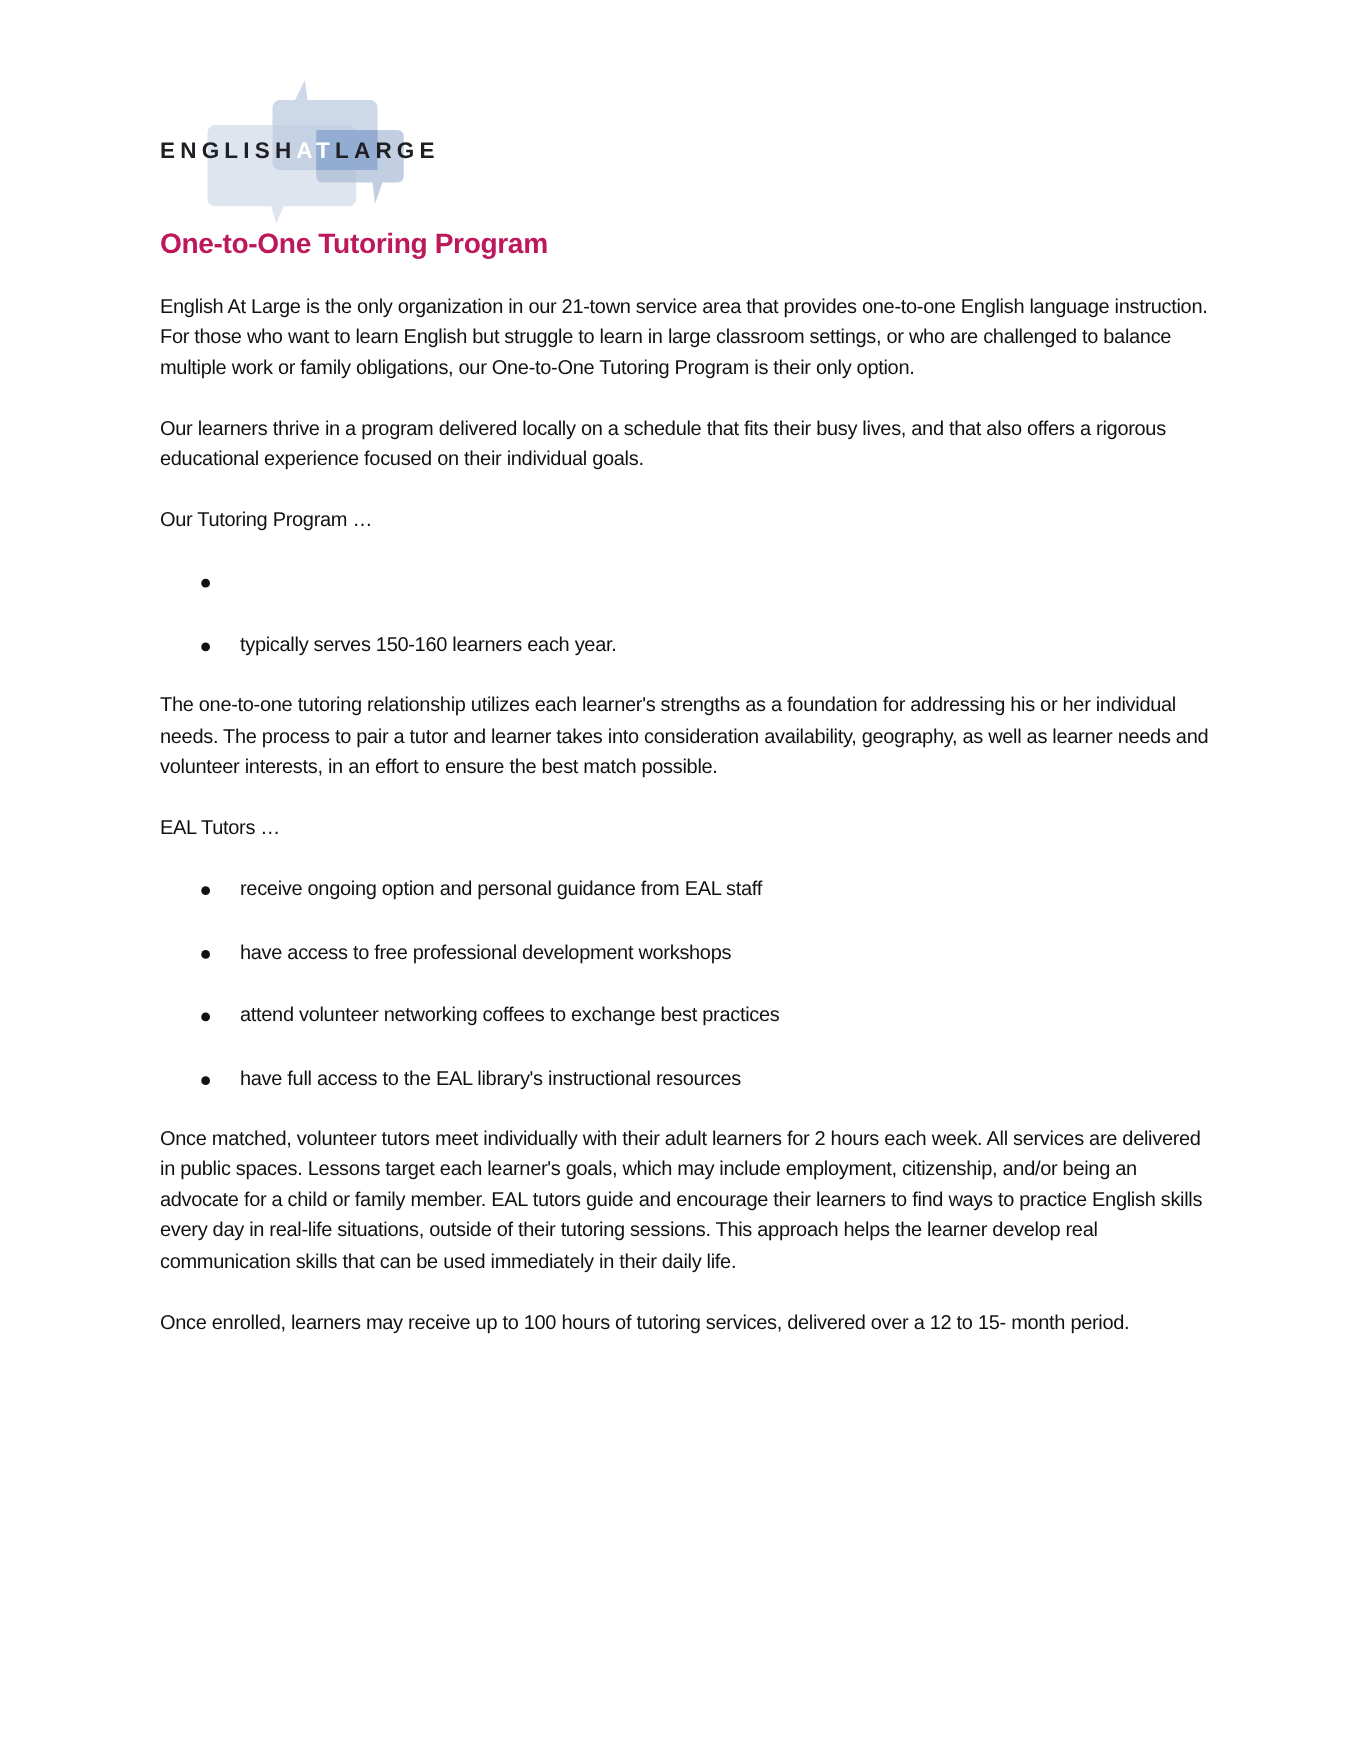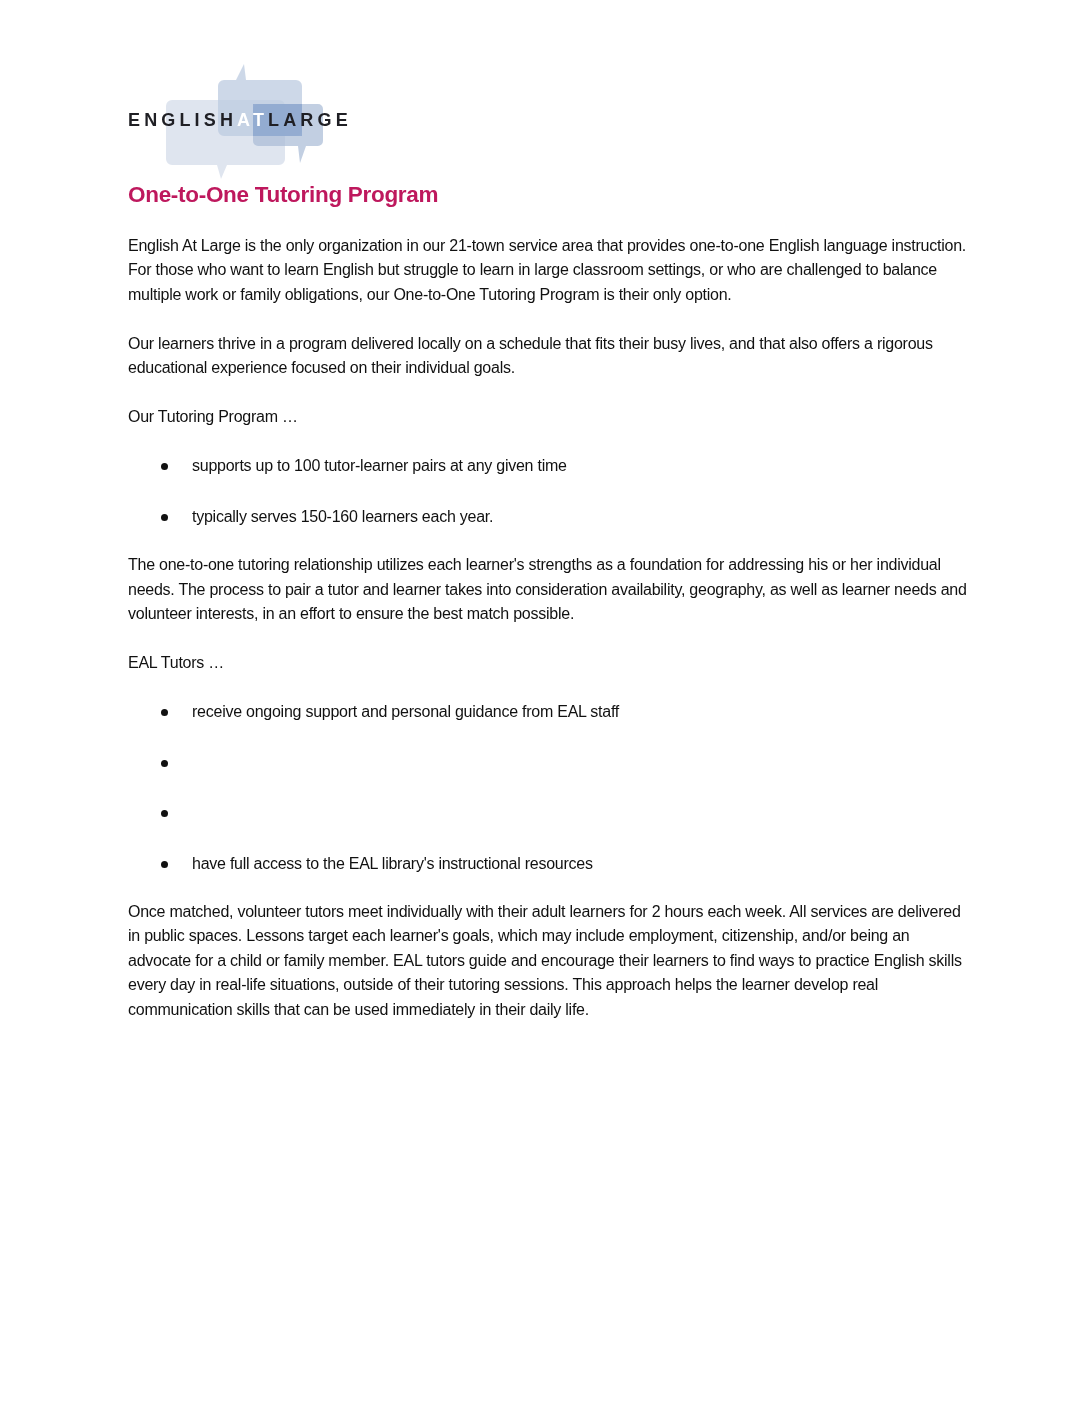--- a/index.html
+++ b/index.html
@@ -116,30 +116,31 @@
 <h1 class="page-title">One-to-One Tutoring Program</h1>
 
 <div class="content">
   <p>English At Large is the only organization in our 21-town service area that provides one-to-one English language instruction.  For those who want to learn English but struggle to learn in large classroom settings, or who are challenged to balance multiple work or family obligations, our One-to-One Tutoring Program is their only option.</p>
   <div class="gap-lg"></div>
   <p>Our learners thrive in a program delivered locally on a schedule that fits their busy lives, and that also offers a rigorous educational experience focused on their individual goals.</p>
   <div class="gap-lg"></div>
   <p>Our Tutoring Program …</p>
   <div class="gap-lg"></div>
   <ul class="bullets">
-    <li><span class="dot"></span><span>supports up to 100 tutor-learner pairs at any given time</span></li>
+    <li><span class="dot"></span></li>
     <li><span class="dot"></span><span>typically serves 150-160 learners each year.</span></li>
   </ul>
   <p style="margin-top:-2px">The one-to-one tutoring relationship utilizes each learner's strengths as a foundation for addressing his or her individual needs.  The process to pair a tutor and learner takes into consideration availability, geography, as well as learner needs and volunteer interests, in an effort to ensure the best match possible.</p>
   <div class="gap-lg"></div>
   <p>EAL Tutors …</p>
   <div class="gap-lg"></div>
   <ul class="bullets">
-    <li><span class="dot"></span><span>receive ongoing support and personal guidance from EAL staff</span></li>
-    <li><span class="dot"></span></li>
-    <li><span class="dot"></span></li>
+    <li><span class="dot"></span><span>receive ongoing option and personal guidance from EAL staff</span></li>
+    <li><span class="dot"></span><span>have access to free professional development workshops</span></li>
+    <li><span class="dot"></span><span>attend volunteer networking coffees to exchange best practices</span></li>
     <li><span class="dot"></span><span>have full access to the EAL library's instructional resources</span></li>
   </ul>
   <p style="margin-top:-2px">Once matched, volunteer tutors meet individually with their adult learners for 2 hours each week.  All services are delivered in public spaces.  Lessons target each learner's goals, which may include employment, citizenship, and/or being an advocate for a child or family member.  EAL tutors guide and encourage their learners to find ways to practice English skills every day in real-life situations, outside of their tutoring sessions.  This approach helps the learner develop real communication skills that can be used immediately in their daily life.</p>
   <div class="gap-lg"></div>
+  <p>Once enrolled, learners may receive up to 100 hours of tutoring services, delivered over a 12 to 15- month period.</p>
 </div>
 
 <div class="footer-date">1/2018</div>
 
 </body></html>

